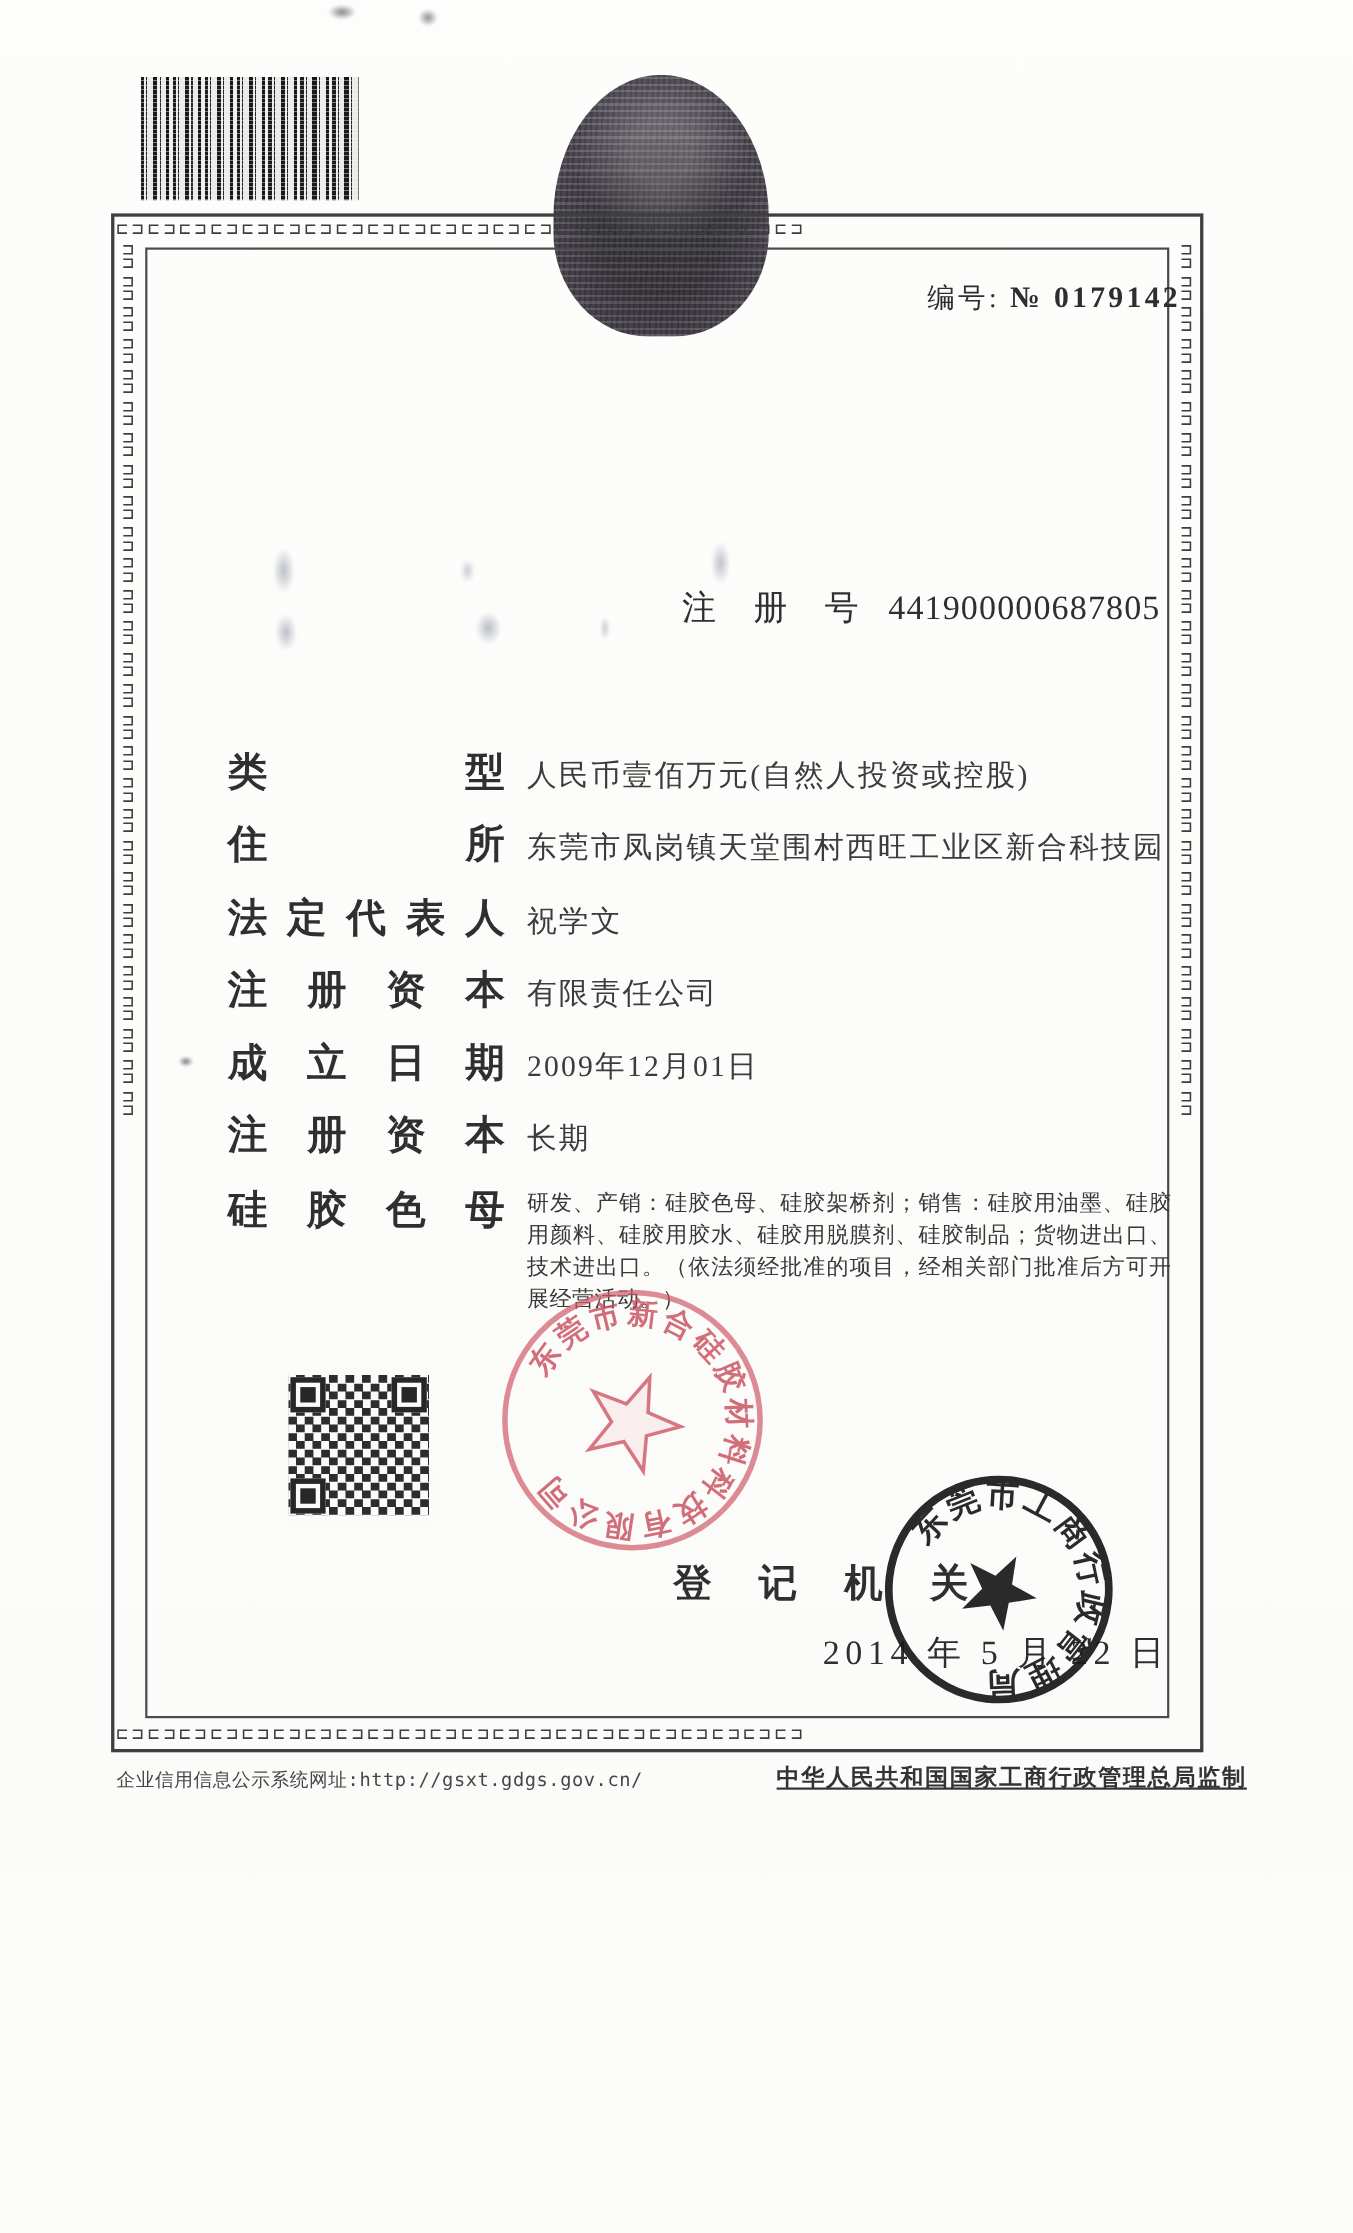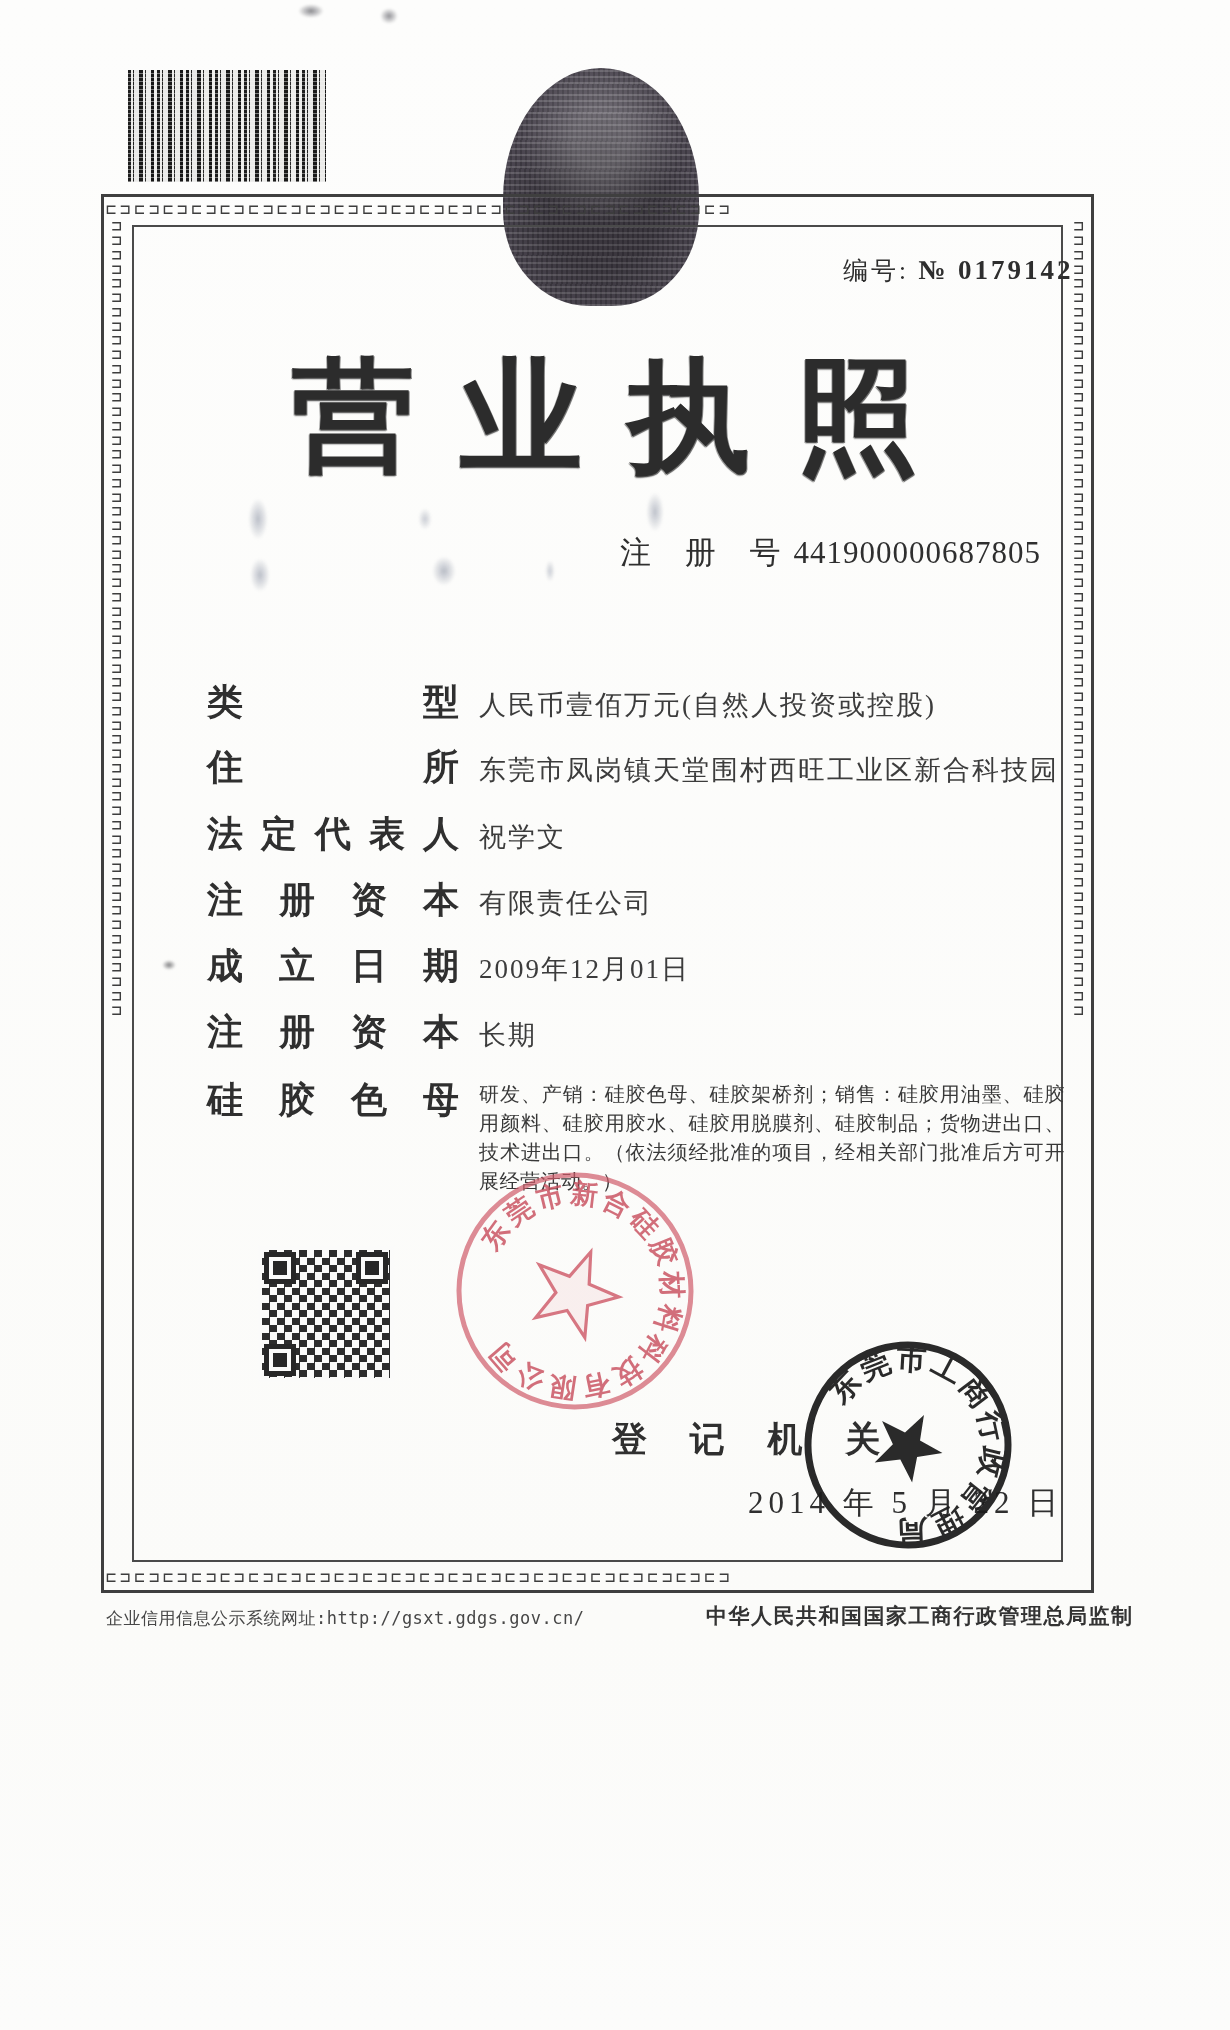--- a/index.html
+++ b/index.html
@@ -39,21 +39,21 @@
   .band-left .f,.band-right .f{transform:rotate(90deg) scaleX(-1);}
 
   
   .serial{position:absolute;left:843px;top:254px;font-size:25px;letter-spacing:3px;color:#2e2e2e;
           font-family:"Liberation Serif",serif;}
   .serial b{font-size:27px;font-weight:700;}
   .doc-title{position:absolute;left:292px;top:336px;font-size:122px;font-weight:900;letter-spacing:46px;
              color:#2c2c2c;font-family:"Liberation Sans",sans-serif;
              text-shadow:1px 1px 0 rgba(40,40,40,.55),-1px 1px 0 rgba(40,40,40,.35),0 2px 1px rgba(60,60,60,.3);}
   .regline{position:absolute;left:620px;top:532px;font-size:31px;color:#2f2f2f;font-family:"Liberation Serif",serif;}
-  .regline .lab{letter-spacing:13px;}
+  .regline .lab{letter-spacing:13px;margin-right:14px;}
   .regline .num{letter-spacing:1px;}
 
   
   .row{position:absolute;left:207px;width:860px;}
   .row .lab{display:inline-block;width:252px;font-size:36px;color:#2f2f2f;vertical-align:top;
             font-family:"Liberation Serif",serif;font-weight:600;
             text-align:justify;text-align-last:justify;}
   .row .val{display:inline-block;margin-left:20px;font-size:27px;letter-spacing:2px;color:#3c3c3c;
             vertical-align:top;padding-top:9px;font-family:"Liberation Serif",serif;}
   .row .val-scope{width:586px;font-size:20px;letter-spacing:.5px;line-height:29px;padding-top:4px;
@@ -74,21 +74,21 @@
       background:repeating-conic-gradient(#2d2d2d 0% 25%, #fbfbfa 0% 50%);
       background-size:15px 15px;outline:4px solid #fbfbfa;}
   .finder{position:absolute;width:22px;height:22px;border:5px solid #272727;background:#fbfbfa;}
   .finder:after{content:"";position:absolute;left:4px;top:4px;width:14px;height:14px;background:#272727;}
   .f-tl{left:2px;top:2px;} .f-tr{right:2px;top:2px;} .f-bl{left:2px;bottom:2px;}
 
   
   .footer-left{position:absolute;left:106px;top:1607px;font-size:17px;letter-spacing:.5px;color:#474747;
                font-family:"DejaVu Sans Mono",monospace;}
   .footer-right{position:absolute;left:706px;top:1602px;font-size:21px;letter-spacing:1.5px;color:#333;
-               font-family:"Liberation Serif",serif;font-weight:600;}
+               font-family:"Liberation Serif",serif;font-weight:600;text-decoration:underline;}
 </style>
 </head>
 <body>
 
 <div class="page">
 
   <div class="smudge" style="left:298px;top:4px;width:26px;height:14px;background:radial-gradient(rgba(40,40,50,.55),rgba(0,0,0,0) 70%);"></div>
   <div class="smudge" style="left:380px;top:8px;width:18px;height:16px;background:radial-gradient(rgba(40,40,50,.5),rgba(0,0,0,0) 70%);"></div>
 
   <div class="barcode"></div>
@@ -100,21 +100,20 @@
     <div class="band band-left"><span class="m">⊏</span><span class="m f">⊏</span><span class="m">⊏</span><span class="m f">⊏</span><span class="m">⊏</span><span class="m f">⊏</span><span class="m">⊏</span><span class="m f">⊏</span><span class="m">⊏</span><span class="m f">⊏</span><span class="m">⊏</span><span class="m f">⊏</span><span class="m">⊏</span><span class="m f">⊏</span><span class="m">⊏</span><span class="m f">⊏</span><span class="m">⊏</span><span class="m f">⊏</span><span class="m">⊏</span><span class="m f">⊏</span><span class="m">⊏</span><span class="m f">⊏</span><span class="m">⊏</span><span class="m f">⊏</span><span class="m">⊏</span><span class="m f">⊏</span><span class="m">⊏</span><span class="m f">⊏</span><span class="m">⊏</span><span class="m f">⊏</span><span class="m">⊏</span><span class="m f">⊏</span><span class="m">⊏</span><span class="m f">⊏</span><span class="m">⊏</span><span class="m f">⊏</span><span class="m">⊏</span><span class="m f">⊏</span><span class="m">⊏</span><span class="m f">⊏</span><span class="m">⊏</span><span class="m f">⊏</span><span class="m">⊏</span><span class="m f">⊏</span><span class="m">⊏</span><span class="m f">⊏</span><span class="m">⊏</span><span class="m f">⊏</span><span class="m">⊏</span><span class="m f">⊏</span><span class="m">⊏</span><span class="m f">⊏</span><span class="m">⊏</span><span class="m f">⊏</span><span class="m">⊏</span><span class="m f">⊏</span></div>
     <div class="band band-right"><span class="m">⊏</span><span class="m f">⊏</span><span class="m">⊏</span><span class="m f">⊏</span><span class="m">⊏</span><span class="m f">⊏</span><span class="m">⊏</span><span class="m f">⊏</span><span class="m">⊏</span><span class="m f">⊏</span><span class="m">⊏</span><span class="m f">⊏</span><span class="m">⊏</span><span class="m f">⊏</span><span class="m">⊏</span><span class="m f">⊏</span><span class="m">⊏</span><span class="m f">⊏</span><span class="m">⊏</span><span class="m f">⊏</span><span class="m">⊏</span><span class="m f">⊏</span><span class="m">⊏</span><span class="m f">⊏</span><span class="m">⊏</span><span class="m f">⊏</span><span class="m">⊏</span><span class="m f">⊏</span><span class="m">⊏</span><span class="m f">⊏</span><span class="m">⊏</span><span class="m f">⊏</span><span class="m">⊏</span><span class="m f">⊏</span><span class="m">⊏</span><span class="m f">⊏</span><span class="m">⊏</span><span class="m f">⊏</span><span class="m">⊏</span><span class="m f">⊏</span><span class="m">⊏</span><span class="m f">⊏</span><span class="m">⊏</span><span class="m f">⊏</span><span class="m">⊏</span><span class="m f">⊏</span><span class="m">⊏</span><span class="m f">⊏</span><span class="m">⊏</span><span class="m f">⊏</span><span class="m">⊏</span><span class="m f">⊏</span><span class="m">⊏</span><span class="m f">⊏</span><span class="m">⊏</span><span class="m f">⊏</span></div>
     <div class="inner-line"></div>
   </div>
 
   <div class="serial">
     <span>编号:</span>
     <b>№ 0179142</b>
   </div>
 
-  <div class="doc-title">营业执照</div>
 
   <div class="regline">
     <span class="lab">注 册 号</span><span class="num">441900000687805</span>
   </div>
 
   <div class="smudge" style="left:248px;top:498px;width:20px;height:42px;background:radial-gradient(rgba(90,100,125,.4),rgba(0,0,0,0) 70%);"></div>
   <div class="smudge" style="left:418px;top:508px;width:14px;height:22px;background:radial-gradient(rgba(90,100,125,.3),rgba(0,0,0,0) 70%);"></div>
   <div class="smudge" style="left:646px;top:492px;width:18px;height:40px;background:radial-gradient(rgba(90,100,125,.38),rgba(0,0,0,0) 70%);"></div>
   <div class="smudge" style="left:250px;top:558px;width:20px;height:34px;background:radial-gradient(rgba(90,100,125,.4),rgba(0,0,0,0) 70%);"></div>
   <div class="smudge" style="left:432px;top:556px;width:24px;height:30px;background:radial-gradient(rgba(90,100,125,.42),rgba(0,0,0,0) 70%);"></div>

